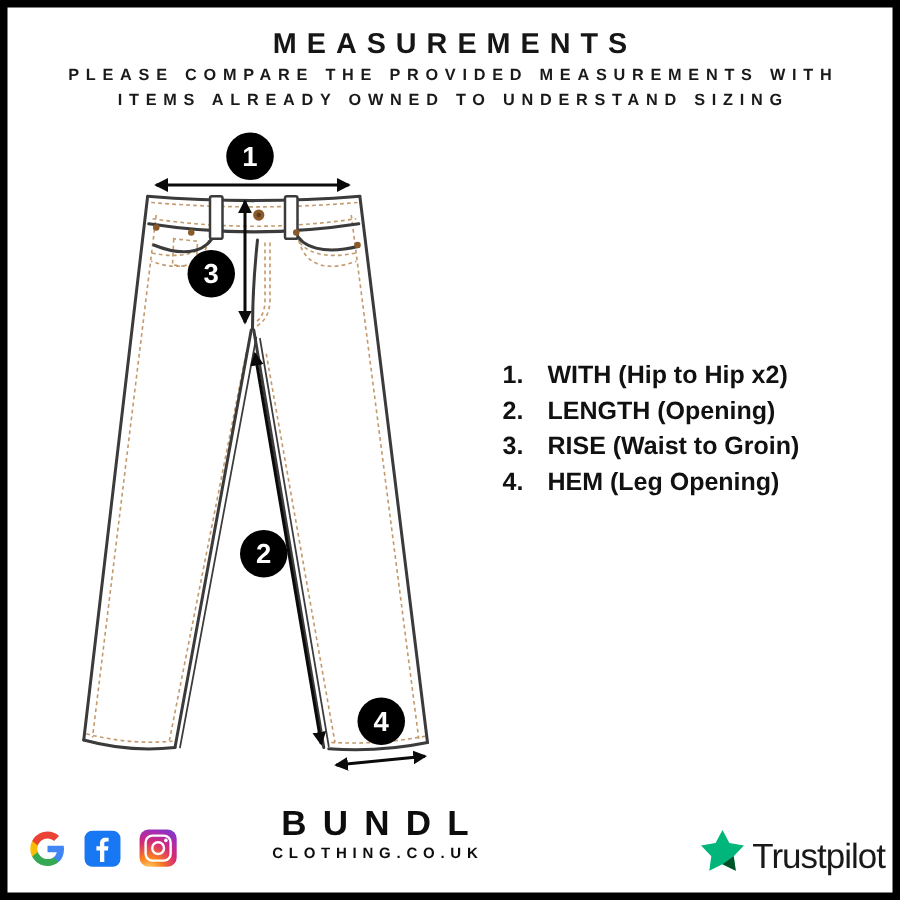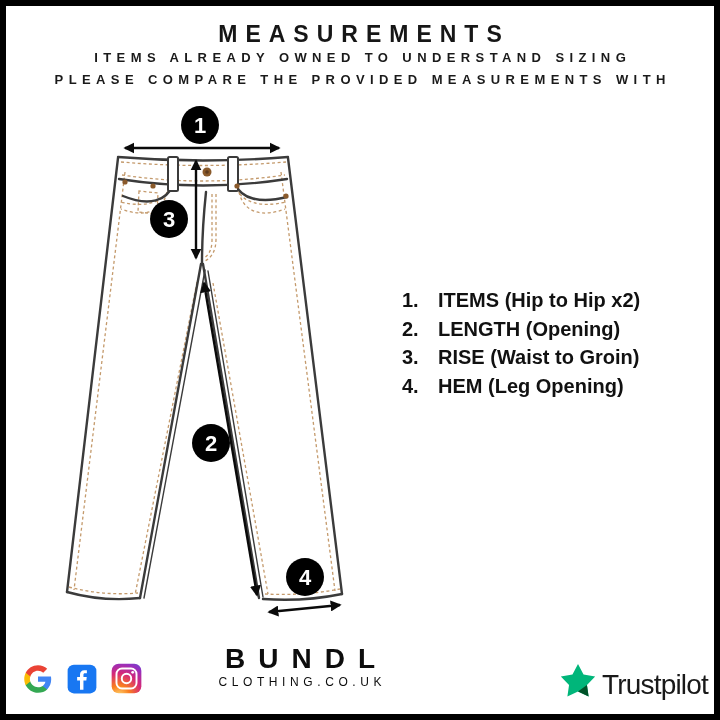--- a/index.html
+++ b/index.html
@@ -11,21 +11,21 @@
   .hdr{position:absolute;left:0;top:14px;width:708px;text-align:center;z-index:2;color:#111;}
   .hdr h1{margin:0;font-size:23px;line-height:28px;font-weight:800;letter-spacing:8px;text-indent:8px;color:#161616;}
   .sub{margin:2px 0 0 0;font-size:13px;line-height:20px;font-weight:700;letter-spacing:5.4px;text-indent:5.4px;color:#1a1a1a;}
   .legend{position:absolute;left:396px;top:280px;margin:0;padding:0;list-style:none;z-index:2;width:300px;}
   .legend li{display:flex;font-size:20px;font-weight:700;line-height:28.7px;color:#111;}
   .legend .num{width:36px;flex:0 0 36px;}
   .footer-social{position:absolute;left:17px;top:657px;display:flex;gap:14px;align-items:center;z-index:2;}
   .footer-social svg{display:block;}
   .brand{position:absolute;left:0;top:638px;width:588px;text-align:center;z-index:2;color:#0d0d0d;}
   .brand-name{font-size:28px;line-height:30px;font-weight:800;letter-spacing:13px;text-indent:13px;}
-  .brand-domain{font-size:12px;line-height:13px;font-weight:400;letter-spacing:4.6px;text-indent:4.6px;margin-top:2px;}
+  .brand-domain{font-size:12px;line-height:13px;font-weight:700;letter-spacing:4.6px;text-indent:4.6px;margin-top:2px;}
   .trustpilot{position:absolute;right:6px;top:657px;display:flex;align-items:flex-end;gap:5px;z-index:2;}
   .trustpilot-name{font-size:28px;font-weight:500;letter-spacing:-0.8px;color:#191919;}
 </style>
 </head>
 <body>
 
 <div class="canvas">
 
   <svg class="jeans-layer" viewBox="0 0 720 720">
     <defs>
@@ -101,28 +101,28 @@
       </g>
       <g>
         <circle cx="305" cy="577" r="19" fill="#000000"></circle>
         <text x="305" y="577" dominant-baseline="central">4</text>
       </g>
     </g>
   </svg>
 
   <header class="hdr">
     <h1>MEASUREMENTS</h1>
+    <p class="sub">PLEASE COMPARE THE PROVIDED MEASUREMENTS WITH</p>
     <p class="sub" style="margin-top:0;">ITEMS ALREADY OWNED TO UNDERSTAND SIZING</p>
-    <p class="sub">PLEASE COMPARE THE PROVIDED MEASUREMENTS WITH</p>
   </header>
 
   <ol class="legend">
     <li>
       <span class="num">1.</span>
-      <span class="txt">ITEMS (Hip to Hip x2)</span>
+      <span class="txt">WITH (Hip to Hip x2)</span>
     </li>
     <li>
       <span class="num">2.</span>
       <span class="txt">LENGTH (Opening)</span>
     </li>
     <li>
       <span class="num">3.</span>
       <span class="txt">RISE (Waist to Groin)</span>
     </li>
     <li>

